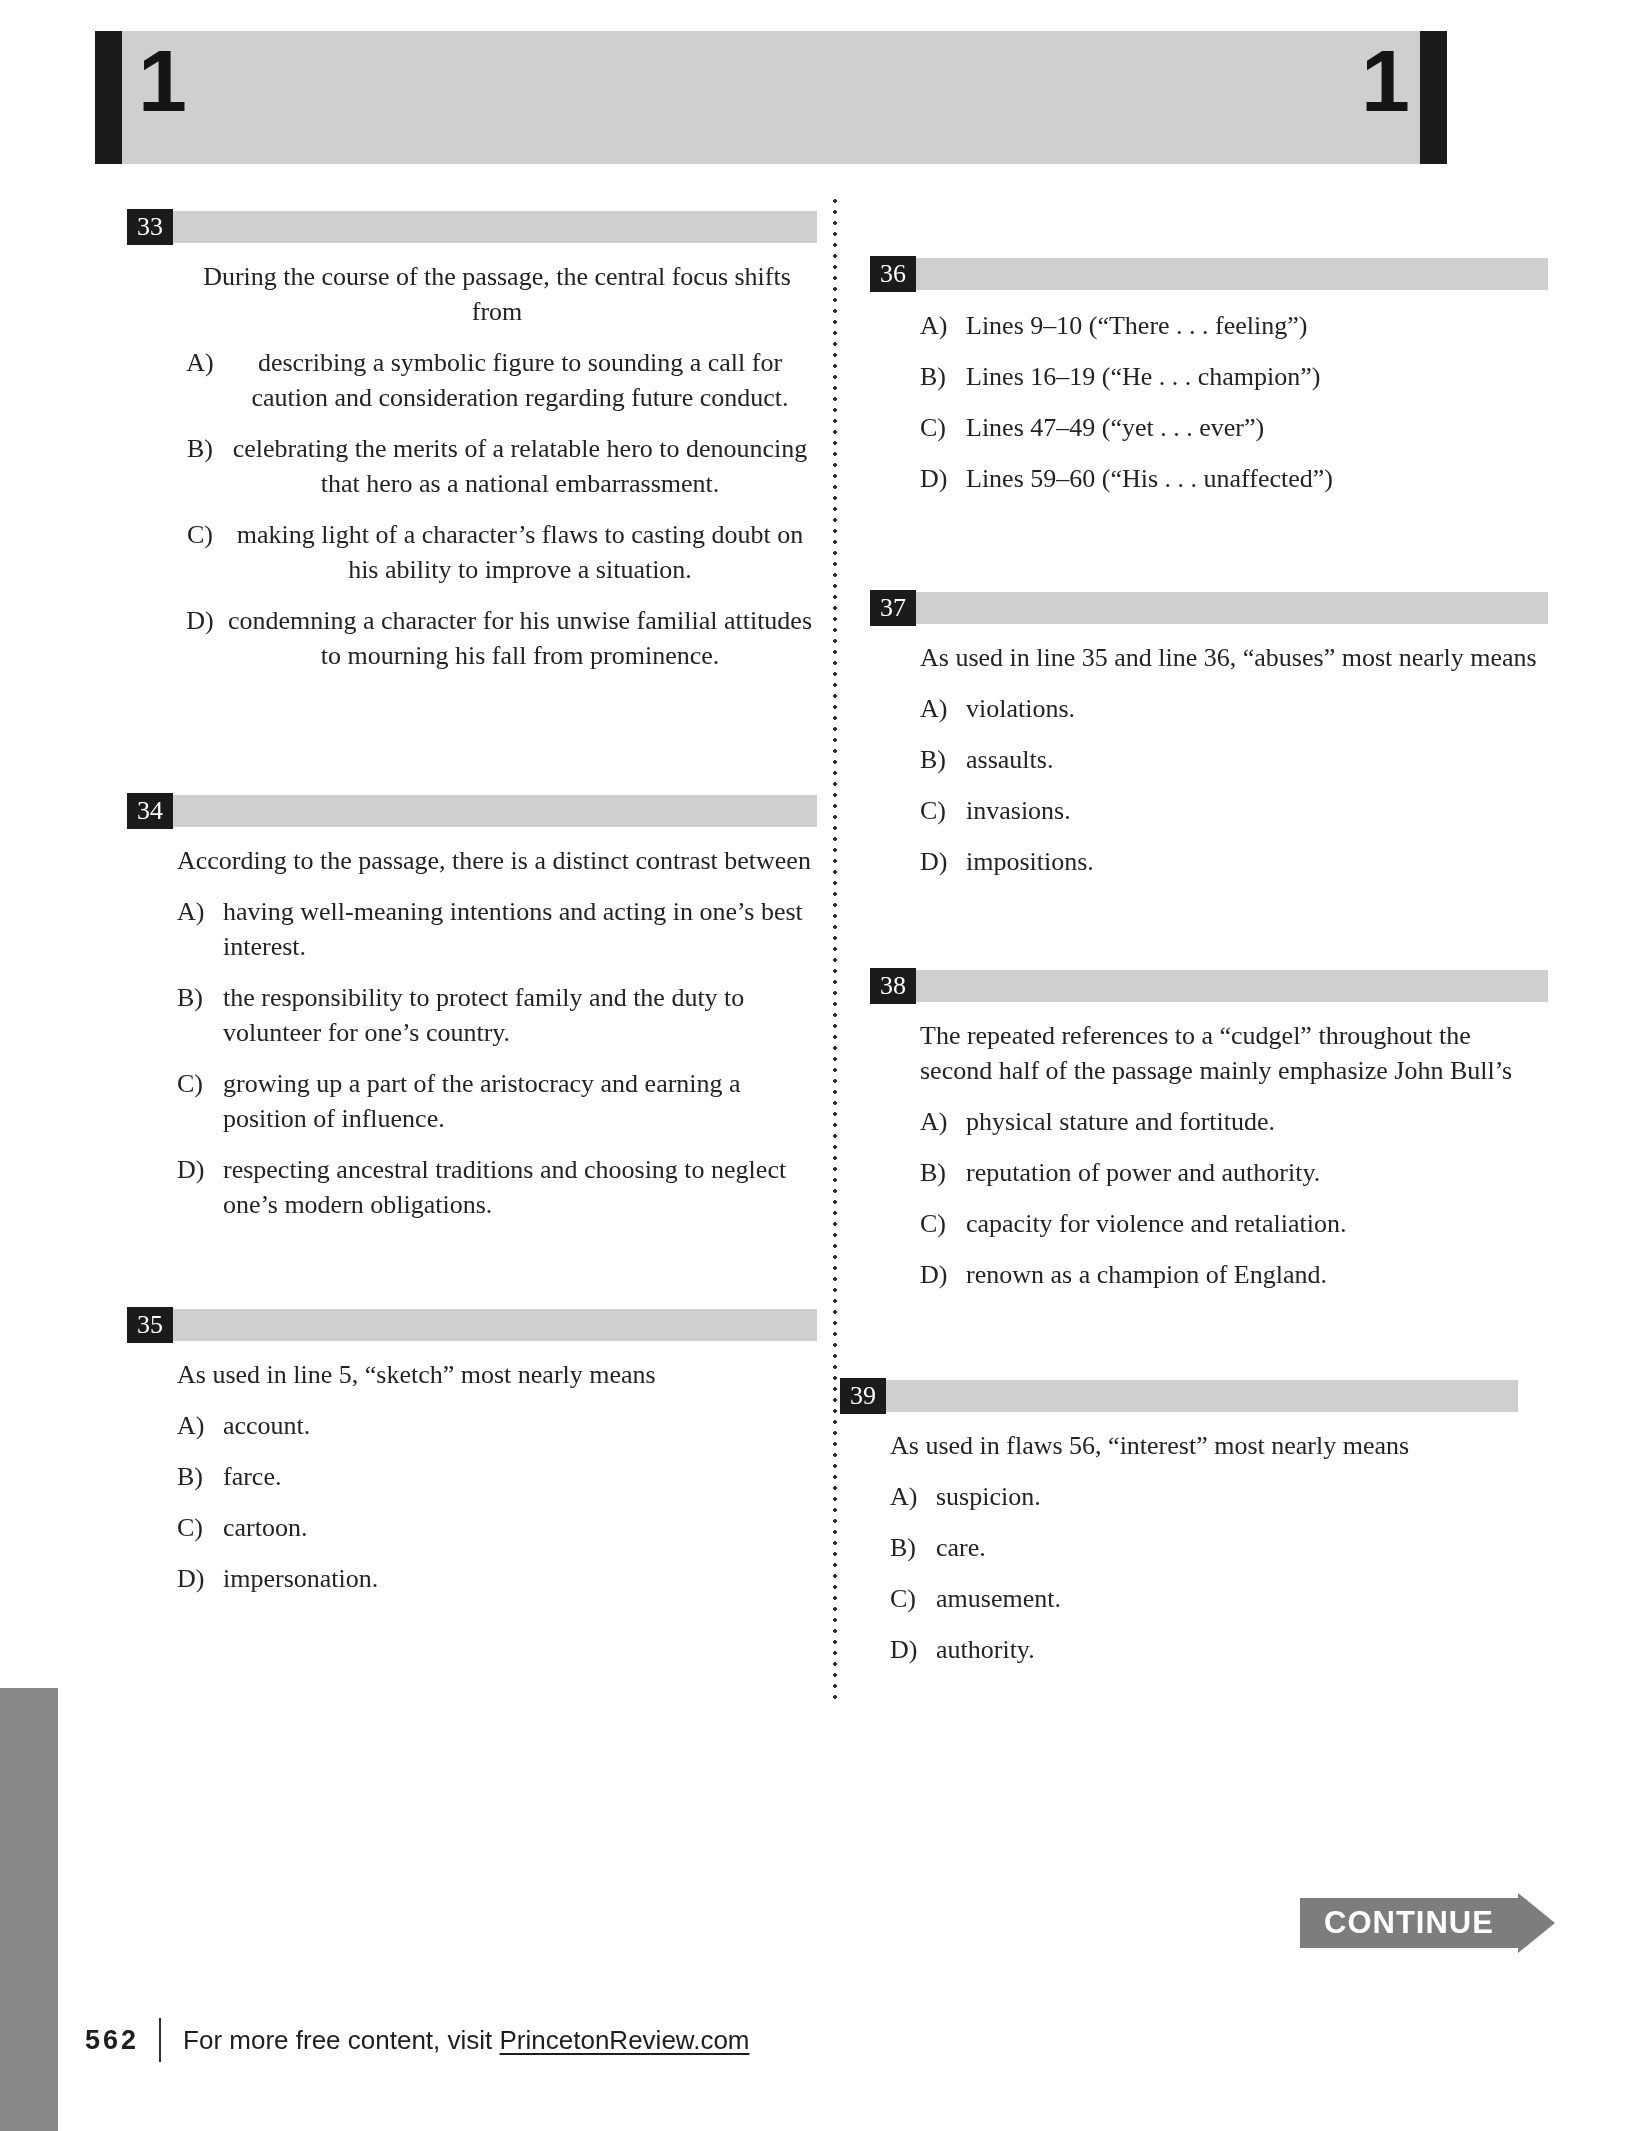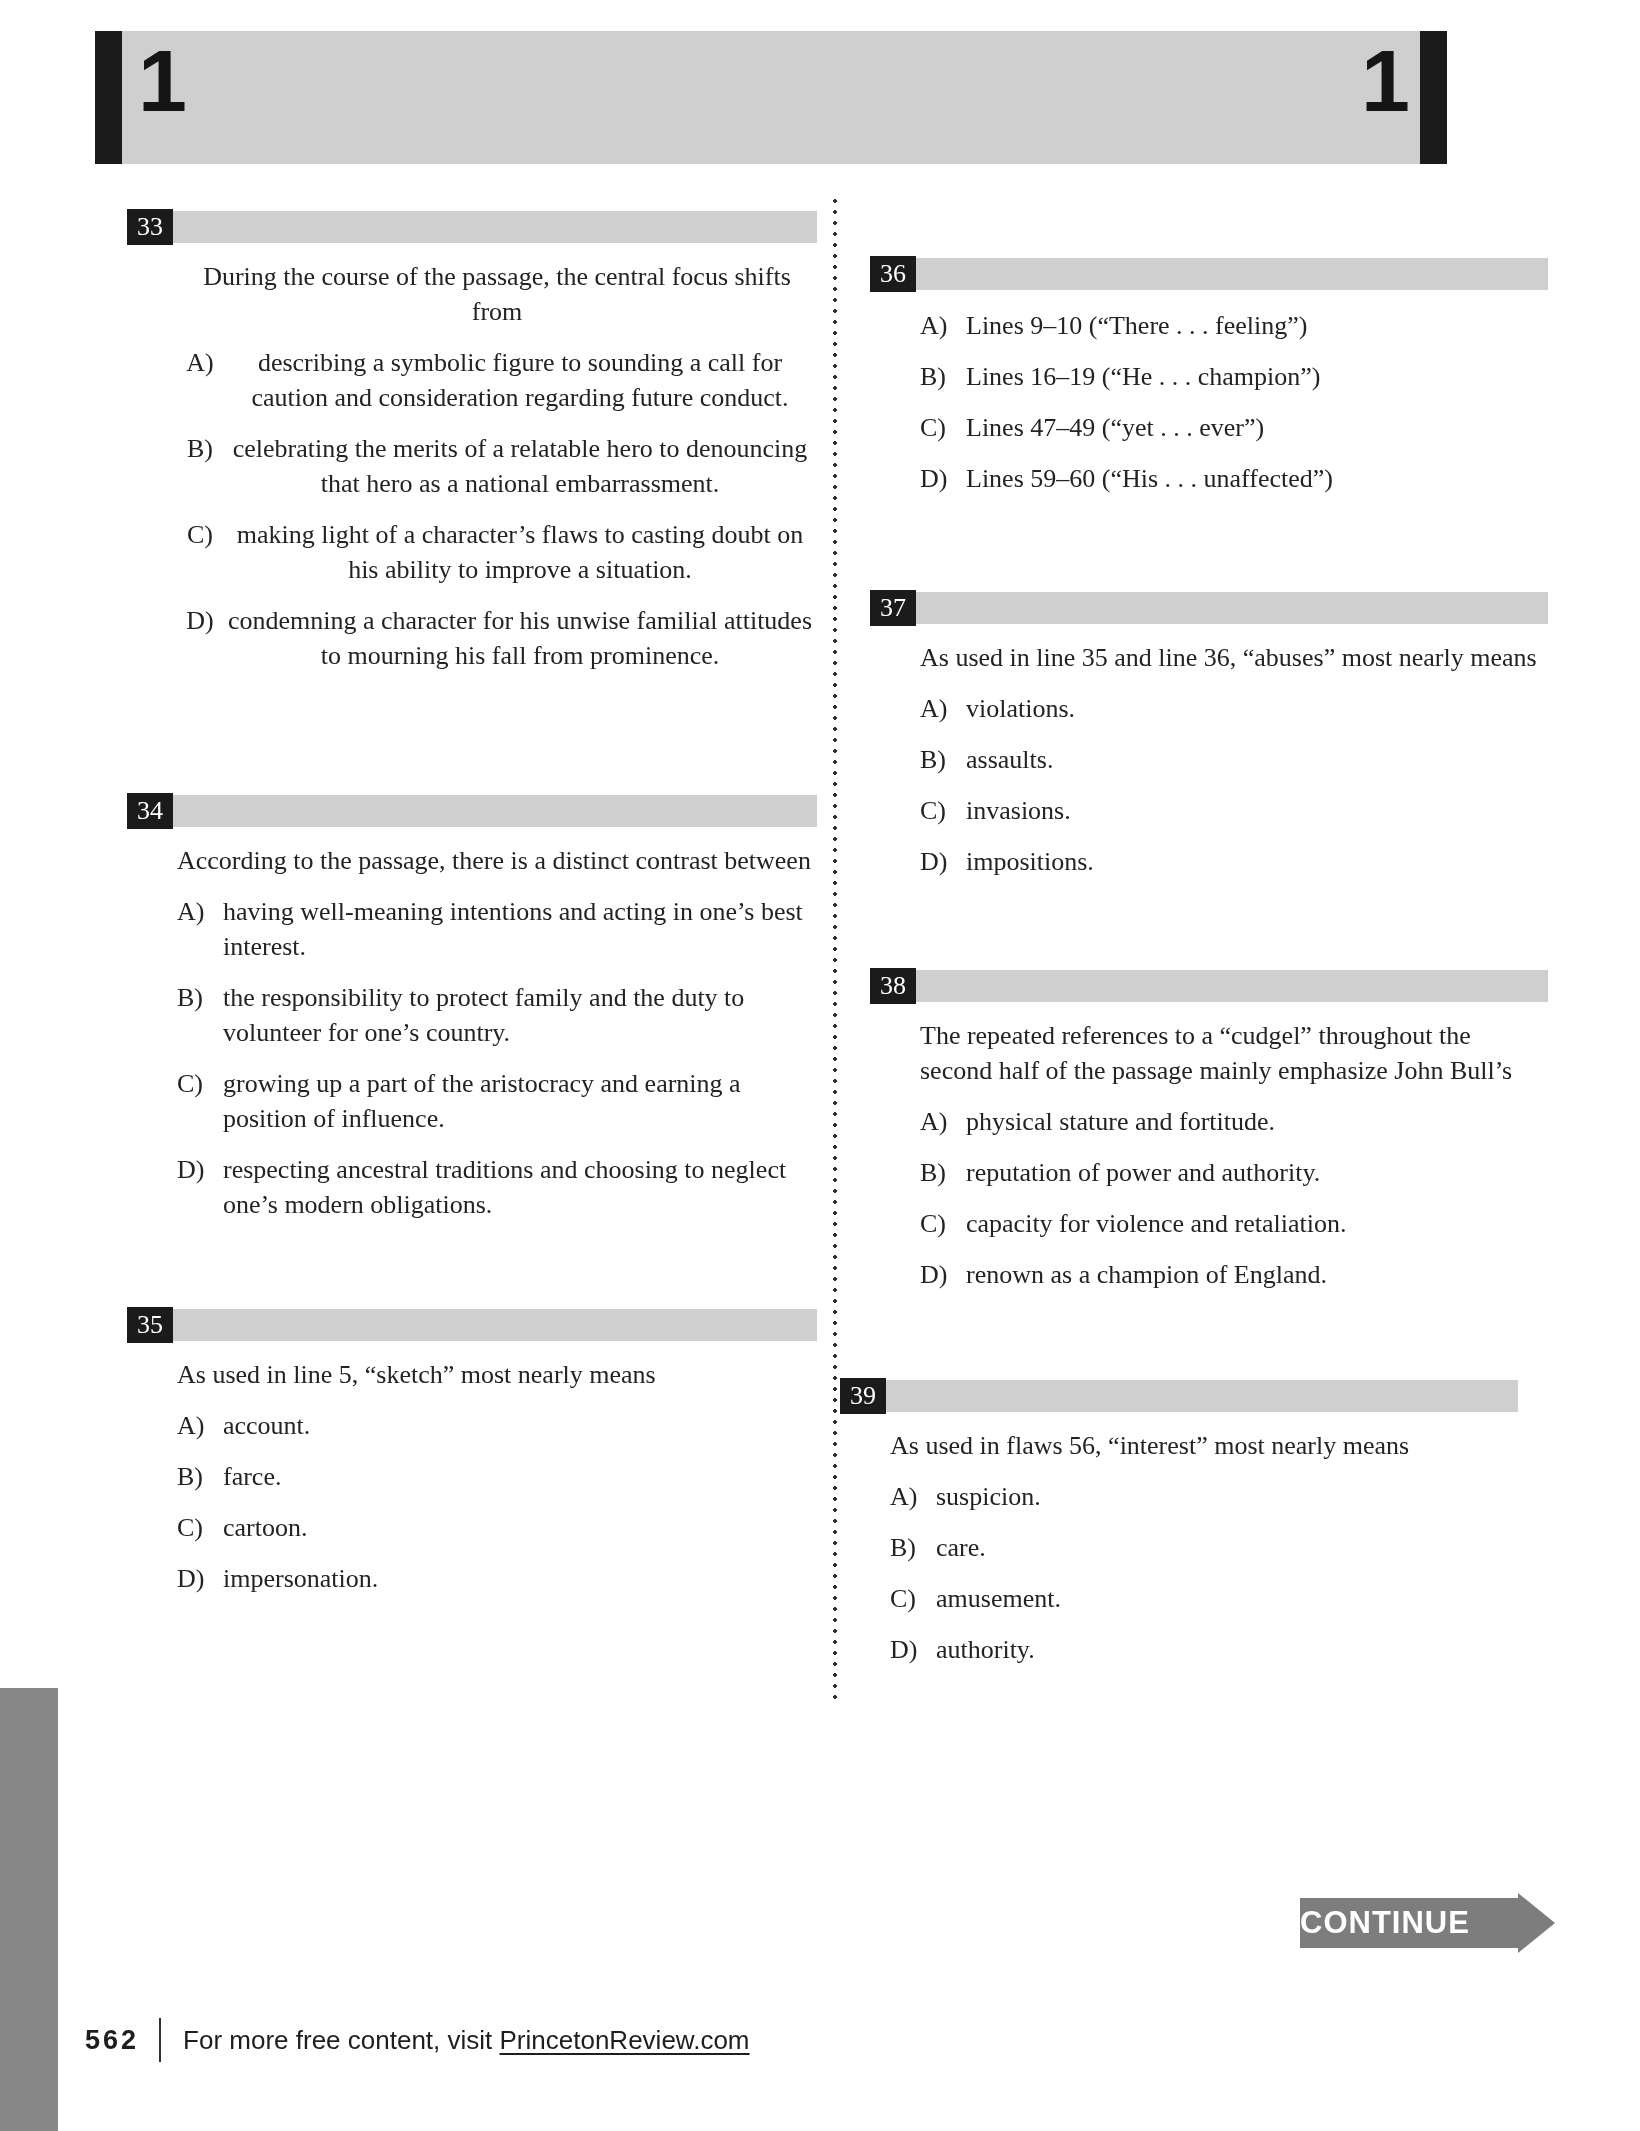--- a/index.html
+++ b/index.html
@@ -36,21 +36,21 @@
     display:flex;align-items:center;justify-content:center;}
   .q-num{color:#fff;font-size:26px;line-height:26px;}
   .q-stem{margin:14px 0 0 50px;font-size:26px;line-height:35px;}
   .q-choices{margin-left:50px;}
   .choice{display:flex;margin-top:16px;}
   .choice-letter{flex:0 0 46px;font-size:26px;line-height:35px;}
   .choice-text{flex:1;font-size:26px;line-height:35px;}
 
   
   .continue{position:absolute;left:1300px;top:1898px;width:218px;height:50px;background:var(--continue-gray);
-    display:flex;align-items:center;cursor:pointer;}
+    display:flex;align-items:center;justify-content:center;cursor:pointer;}
   .continue-label{color:#fff;font-family:"Liberation Sans","DejaVu Sans",sans-serif;
     font-weight:700;font-size:31px;letter-spacing:1px;}
   .continue-arrow{position:absolute;left:218px;top:50%;transform:translateY(-50%);
     width:0;height:0;border-top:30px solid transparent;border-bottom:30px solid transparent;
     border-left:37px solid var(--continue-gray);}
 
   
   .footer{position:absolute;left:85px;top:2018px;display:flex;align-items:center;
     font-family:"Liberation Sans","DejaVu Sans",sans-serif;font-size:26px;color:#1e1e1e;justify-content:center;}
   .footer .page-num{font-weight:700;letter-spacing:3px;font-size:27px;}

